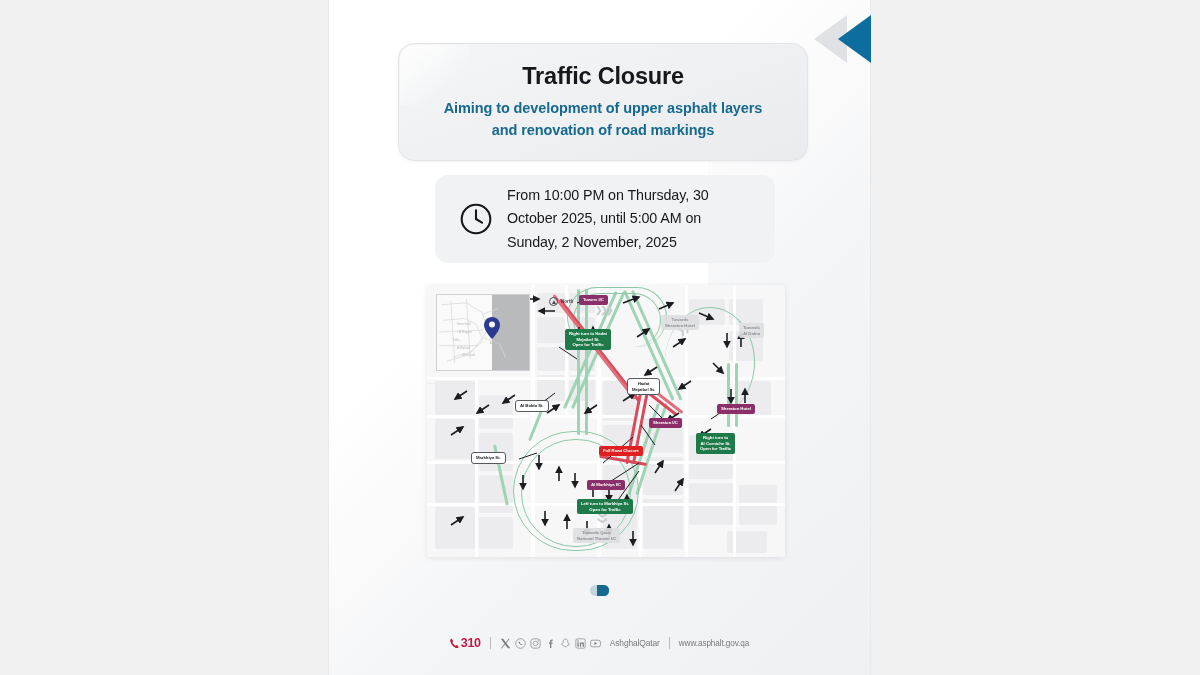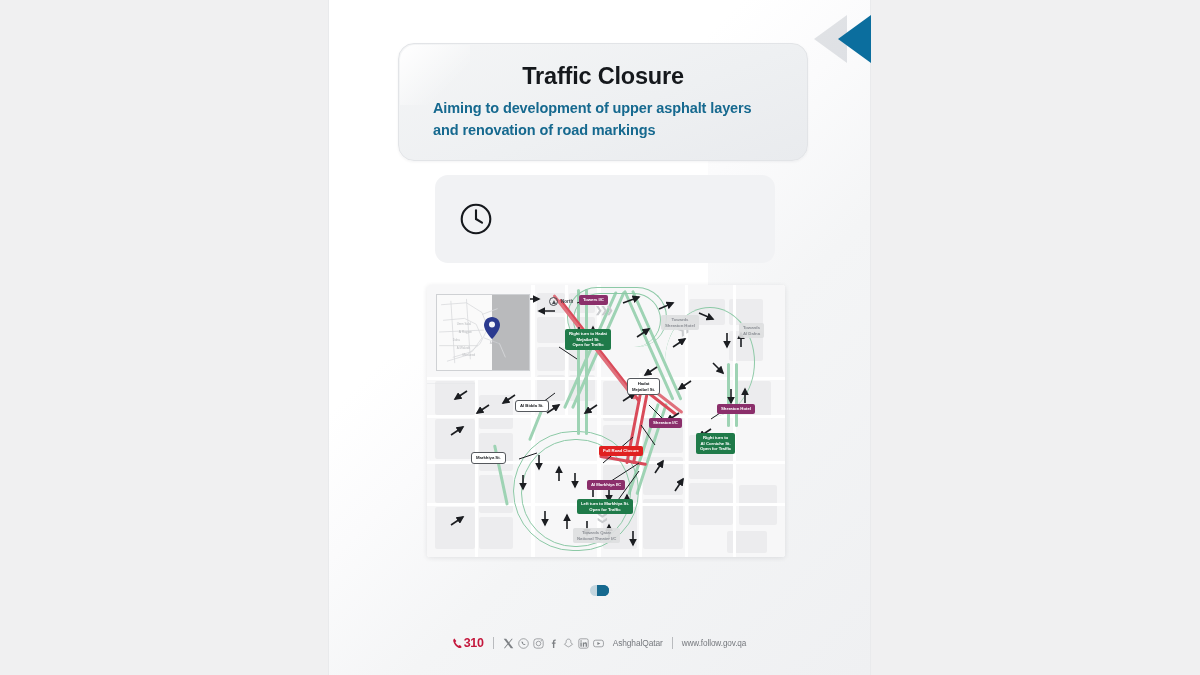--- a/index.html
+++ b/index.html
@@ -48,21 +48,21 @@
     content:""; position:absolute; left:1px; top:1px; width:70px; height:60px;
     background:linear-gradient(135deg,#ffffff 0%, rgba(255,255,255,0) 70%);
     border-radius:15px 0 0 0; pointer-events:none;
   }
   .poster-title {
     font-size:23.5px; font-weight:bold; color:#15181c; letter-spacing:-0.2px;
     margin-bottom:8px;
   }
   .poster-subtitle {
     font-size:14.5px; font-weight:bold; color:#16698f; line-height:1.5;
-    max-width:340px; letter-spacing:-0.1px;
+    text-align:center; max-width:340px; letter-spacing:-0.1px;
   }
 
   
   .dt-card {
     position:absolute; left:107px; top:175px; width:340px; height:88px;
     background:#f1f2f4; border-radius:13px;
     display:flex; align-items:center; gap:14px; padding:0 20px 0 24px;
   }
   .clock-icon { flex:0 0 auto; width:34px; height:34px; }
   .dt-text { font-size:14.3px; line-height:1.62; color:#16191d; letter-spacing:-0.1px; }
@@ -167,20 +167,21 @@
       <div class="poster-title">Traffic Closure</div>
       <div class="poster-subtitle">Aiming to development of upper asphalt layers and renovation of road markings</div>
     </div>
 
     <div class="dt-card">
       <svg class="clock-icon" viewBox="0 0 34 34">
         <circle cx="17" cy="17" r="14.3" fill="none" stroke="#15181c" stroke-width="2.1"></circle>
         <line x1="17" y1="17" x2="17" y2="8.4" stroke="#15181c" stroke-width="2.1" stroke-linecap="round"></line>
         <line x1="17" y1="17" x2="23" y2="20.6" stroke="#15181c" stroke-width="2.1" stroke-linecap="round"></line>
       </svg>
+      <div class="dt-text">From 10:00 PM on Thursday, 30 October 2025, until 5:00 AM on Sunday, 2 November, 2025</div>
     </div>
 
     <div class="map-card">
       <div class="map-inner">
 
         <div class="blk" style="left:110px;top:8px;width:28px;height:20px;"></div>
         <div class="blk" style="left:142px;top:8px;width:26px;height:20px;"></div>
         <div class="blk" style="left:110px;top:32px;width:28px;height:26px;"></div>
         <div class="blk" style="left:142px;top:32px;width:26px;height:26px;"></div>
         <div class="blk" style="left:110px;top:62px;width:28px;height:24px;"></div>
@@ -431,17 +432,17 @@
           <circle cx="4.45" cy="4.3" r="1.1" fill="#7d8084"></circle>
           <path d="M7 6.4 L8.8 6.4 L8.8 7.3 C9.2 6.6 10 6.2 10.9 6.2 C12.3 6.2 13 7.1 13 8.7 L13 12.6 L11.1 12.6 L11.1 9.2 C11.1 8.4 10.8 7.9 10.1 7.9 C9.4 7.9 8.9 8.4 8.9 9.2 L8.9 12.6 L7 12.6 Z" fill="#7d8084"></path>
         </svg>
         <svg width="11" height="11" viewBox="0 0 16 16">
           <rect x="0.8" y="3.2" width="14.4" height="9.6" rx="3" fill="none" stroke="#7d8084" stroke-width="1"></rect>
           <path d="M6.4 5.8 L10.6 8 L6.4 10.2 Z" fill="#7d8084"></path>
         </svg>
       </div>
       <span class="handle">AshghalQatar</span>
       <div class="sep"></div>
-      <span class="website">www.follow.gov.qa</span>
+      <span class="website">www.asphalt.gov.qa</span>
     </div>
 
   </div>
 </div>
 
 </body></html>

